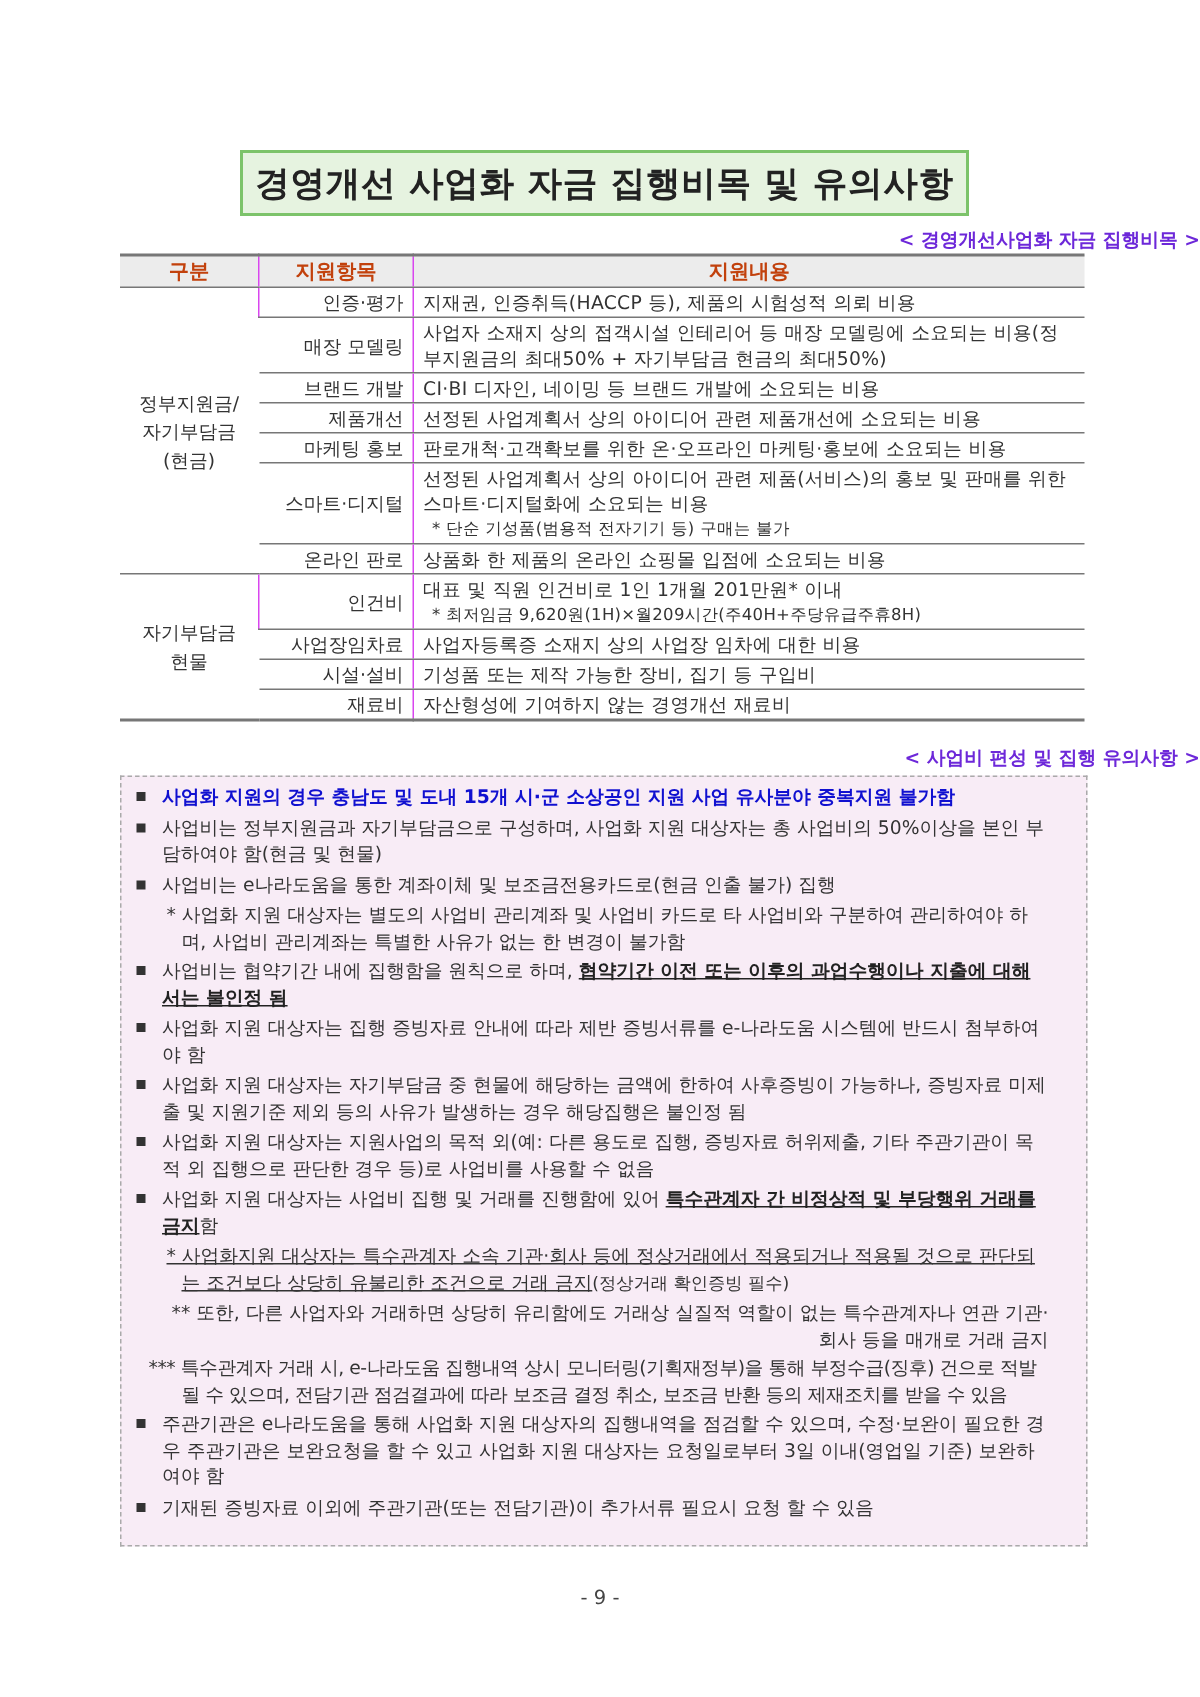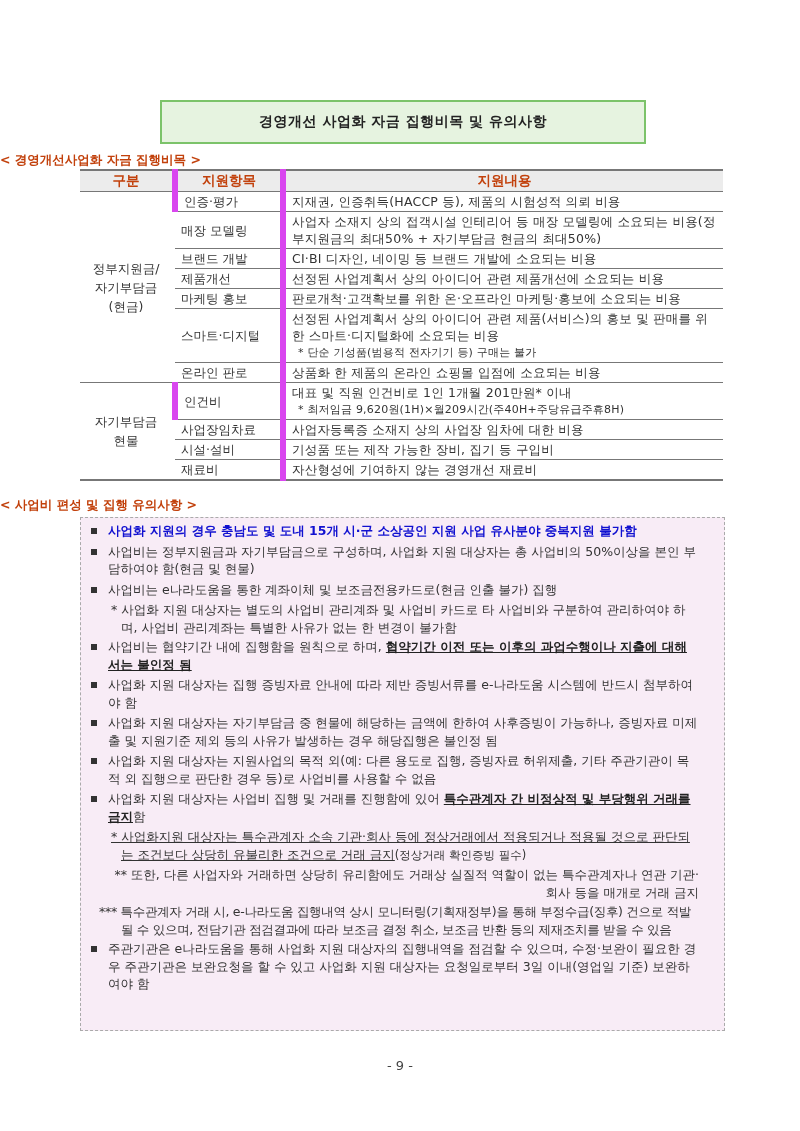--- a/index.html
+++ b/index.html
@@ -8,42 +8,42 @@
       font-family: "DejaVu Sans", "Liberation Sans", sans-serif;
       color: #222;
     }
     .title-box {
       position: absolute; left: 160px; top: 100px; width: 486px; height: 44px;
       background: #e6f3e0; border: 2px solid #7cc36a;
       display: flex; align-items: center; justify-content: center;
       box-sizing: border-box;
     }
     .title-box h1 {
-      margin: 0; font-size: 14px; font-weight: bold; color: #222; letter-spacing: 0.5px;
+      margin: 0; font-size: 23px; font-weight: bold; color: #222; letter-spacing: 0.5px;
     }
     .caption {
-      position: absolute; left: 0; width: 800px; text-align: left;
-      font-size: 12.5px; font-weight: bold; color: #c2410c;
+      position: absolute; left: 0; width: 800px; text-align: right;
+      font-size: 12.5px; font-weight: bold; color: #6d28d9;
     }
     table.budget {
       position: absolute; left: 80px; top: 169px; width: 643px;
       border-collapse: collapse; font-size: 12.5px; color: #333;
       border-top: 2px solid #777; border-bottom: 2px solid #777;
     }
     table.budget th {
       background: #ececec; font-weight: bold; font-size: 13.5px; color: #c2410c;
       height: 20px; padding: 0; border-bottom: 1px solid #777;
     }
-    table.budget th + th, table.budget td + td { border-left: 6px solid #d946ef; }
+    table.budget th + th, table.budget td + td { border-left: 1px solid #d946ef; }
     table.budget td {
       padding: 1px 6px; line-height: 17px; vertical-align: middle;
       border-bottom: 1px solid #777;
     }
     table.budget td.cat { text-align: center; width: 80px; border-bottom: 1px solid #777; }
-    table.budget td.item { text-align: left; width: 90px; white-space: nowrap; border-radius: 10px; }
+    table.budget td.item { text-align: right; width: 90px; white-space: nowrap; border-radius: 10px; }
     table.budget td.content { letter-spacing: 0.2px; }
     .note { display: block; font-size: 11px; padding-left: 6px; }
     .notes-box {
       position: absolute; left: 80px; top: 517px; width: 645px; height: 514px;
       background: #f8ecf6; border: 1px dashed #aaa; box-sizing: border-box;
       padding: 4px 25px 0 8px; font-size: 12.5px; line-height: 17.5px; color: #333;
     }
     .bullet {
       position: relative; padding-left: 19px; margin-bottom: 3px;
     }
@@ -154,15 +154,16 @@
   <div class="bullet">사업화 지원 대상자는 지원사업의 목적 외(예: 다른 용도로 집행, 증빙자료 허위제출, 기타 주관기관이 목적 외 집행으로 판단한 경우 등)로 사업비를 사용할 수 없음</div>
   <div class="bullet">
     <span>사업화 지원 대상자는 사업비 집행 및 거래를 진행함에 있어 </span><b class="u">특수관계자 간 비정상적 및 부당행위 거래를 금지</b><span>함</span>
   </div>
   <div class="sub">
     <span class="ul">* 사업화지원 대상자는 특수관계자 소속 기관·회사 등에 정상거래에서 적용되거나 적용될 것으로 판단되는 조건보다 상당히 유불리한 조건으로 거래 금지</span><span style="font-size:11.5px;">(정상거래 확인증빙 필수)</span>
   </div>
   <div class="sub2">** 또한, 다른 사업자와 거래하면 상당히 유리함에도 거래상 실질적 역할이 없는 특수관계자나 연관 기관·회사 등을 매개로 거래 금지</div>
   <div class="sub3" style="letter-spacing:-0.3px;">*** 특수관계자 거래 시, e-나라도움 집행내역 상시 모니터링(기획재정부)을 통해 부정수급(징후) 건으로 적발될 수 있으며, 전담기관 점검결과에 따라 보조금 결정 취소, 보조금 반환 등의 제재조치를 받을 수 있음</div>
   <div class="bullet">주관기관은 e나라도움을 통해 사업화 지원 대상자의 집행내역을 점검할 수 있으며, 수정·보완이 필요한 경우 주관기관은 보완요청을 할 수 있고 사업화 지원 대상자는 요청일로부터 3일 이내(영업일 기준) 보완하여야 함</div>
+  <div class="bullet">기재된 증빙자료 이외에 주관기관(또는 전담기관)이 추가서류 필요시 요청 할 수 있음</div>
 </div>
 
 <div class="page-num">- 9 -</div>
 
 </body></html>

